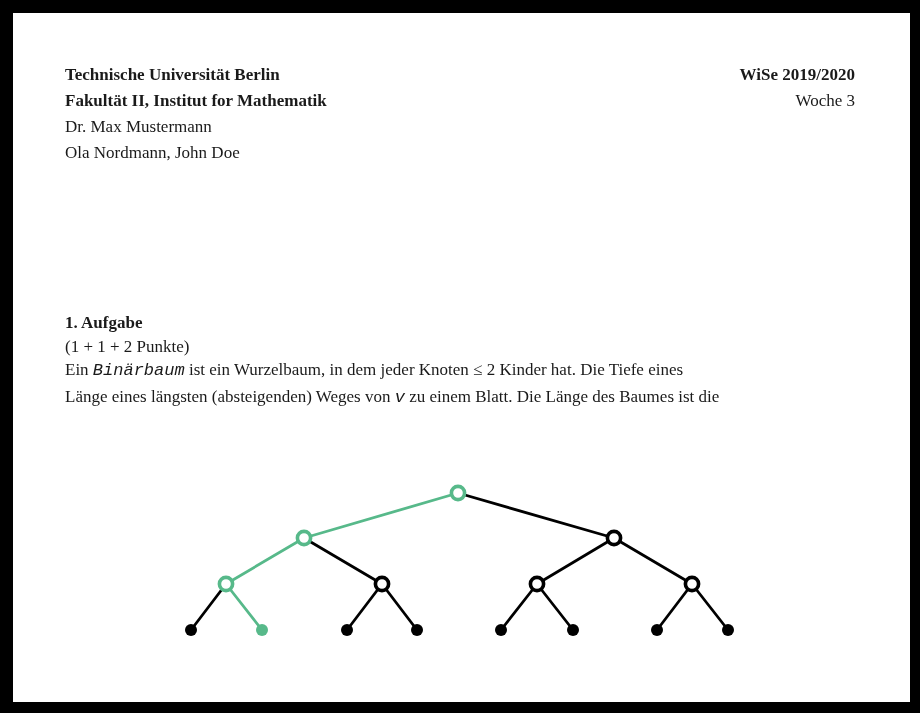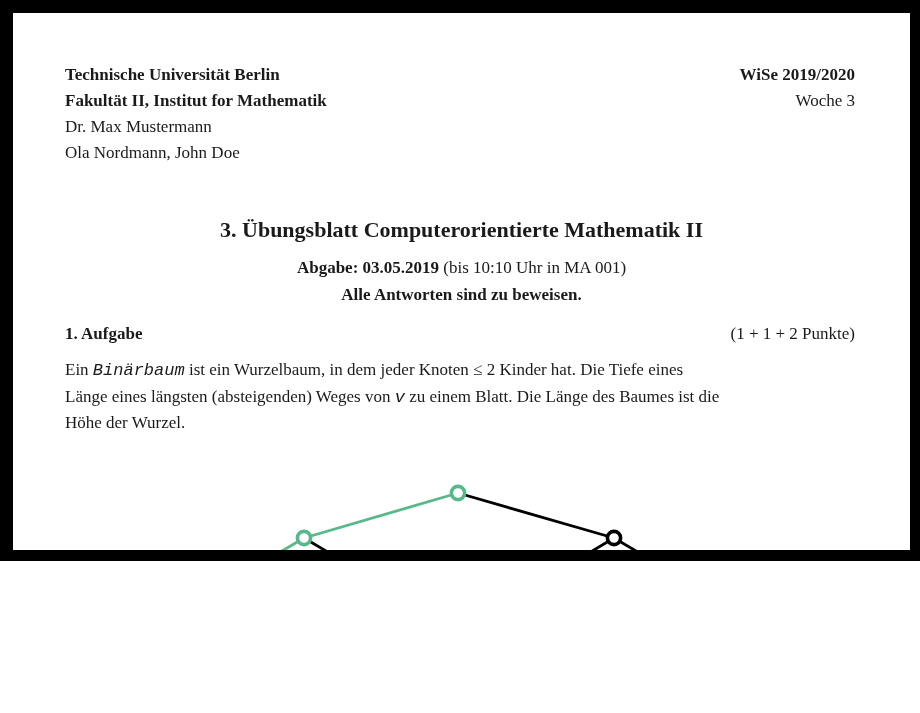--- a/index.html
+++ b/index.html
@@ -1,19 +1,19 @@
 <!DOCTYPE html>
 <html><head>
 <meta charset="utf-8">
 <style>
   html, body { margin: 0; padding: 0; background: #ffffff; }
   .page {
     position: relative;
     width: 920px;
-    height: 561px;
+    height: 713px;
     box-sizing: border-box;
     background: #ffffff;
     border-style: solid;
     border-color: #000000;
     border-width: 13px 10px 11px 13px;
     font-family: "Liberation Serif", "DejaVu Serif", serif;
     color: #1a1a1a;
     overflow: hidden;
   }
   .abs { position: absolute; }
@@ -43,26 +43,27 @@
     margin-top: 12px;
     line-height: 24px;
   }
   .note-line {
     font-size: 17px;
     font-weight: bold;
     margin-top: 3px;
     line-height: 24px;
   }
   .task-row {
-    left: 52px; right: 55px; top: 309px;
+    left: 52px; right: 55px; top: 298px;
     display: flex;
     justify-content: space-between;
     align-items: baseline;
     font-size: 17px;
     line-height: 24px;
+    flex-direction: column;
   }
   .task-label { font-weight: bold; }
   .paragraph {
     left: 52px; top: 344px;
     width: 800px;
     font-size: 17px;
     line-height: 25.7px;
   }
   .tree-svg {
     left: 0; top: 457px;
@@ -81,35 +82,29 @@
     <div class="b">Fakultät II, Institut for Mathematik</div>
     <div>Dr. Max Mustermann</div>
     <div>Ola Nordmann, John Doe</div>
   </div>
 
   <div class="abs header-right">
     <div class="b">WiSe 2019/2020</div>
     <div>Woche 3</div>
   </div>
 
-  <div class="abs title-block">
-    <h1 class="doc-title">3. Übungsblatt Computerorientierte Mathematik II</h1>
-    <div class="deadline-line"><span class="b">Abgabe: 03.05.2019</span><span> (bis 10:10 Uhr in MA 001)</span></div>
-    <div class="note-line">Alle Antworten sind zu beweisen.</div>
-  </div>
 
   <div class="abs task-row">
     <span class="task-label">1. Aufgabe</span>
     <span>(1 + 1 + 2 Punkte)</span>
   </div>
 
   <div class="abs paragraph" id="paragraph-block">
       <div><span>Ein </span><span class="it">Binärbaum</span><span> ist ein Wurzelbaum, in dem jeder Knoten ≤ 2 Kinder hat. Die Tiefe eines</span></div>
       <div><span>Länge eines längsten (absteigenden) Weges von </span><span class="it">v</span><span> zu einem Blatt. Die Länge des Baumes ist die</span></div>
-      <div><span>Höhe der Wurzel.</span></div>
     </div>
 
   <svg class="abs tree-svg" id="tree-svg" viewBox="13 470 897 200">
       <line x1="458" y1="493" x2="304" y2="538" stroke="#57b98a" stroke-width="2.8" stroke-linecap="round"></line>
       <line x1="458" y1="493" x2="614" y2="538" stroke="#000000" stroke-width="2.8" stroke-linecap="round"></line>
       <line x1="304" y1="538" x2="226" y2="584" stroke="#57b98a" stroke-width="2.8" stroke-linecap="round"></line>
       <line x1="304" y1="538" x2="382" y2="584" stroke="#000000" stroke-width="2.8" stroke-linecap="round"></line>
       <line x1="614" y1="538" x2="537" y2="584" stroke="#000000" stroke-width="2.8" stroke-linecap="round"></line>
       <line x1="614" y1="538" x2="692" y2="584" stroke="#000000" stroke-width="2.8" stroke-linecap="round"></line>
       <line x1="226" y1="584" x2="191" y2="630" stroke="#000000" stroke-width="2.8" stroke-linecap="round"></line>

